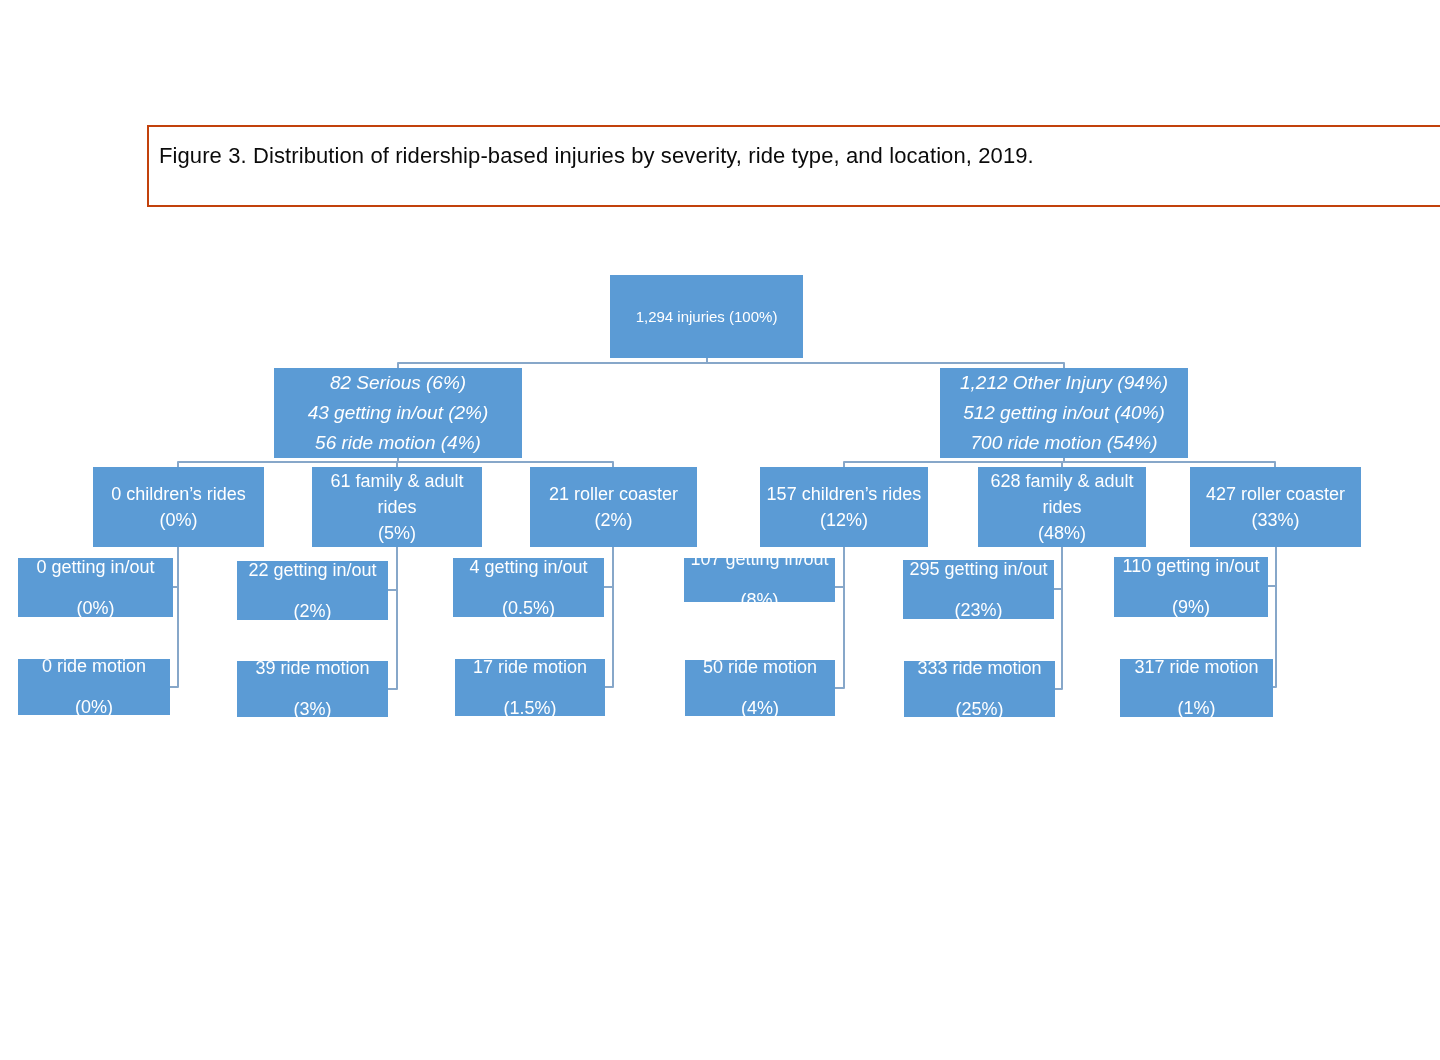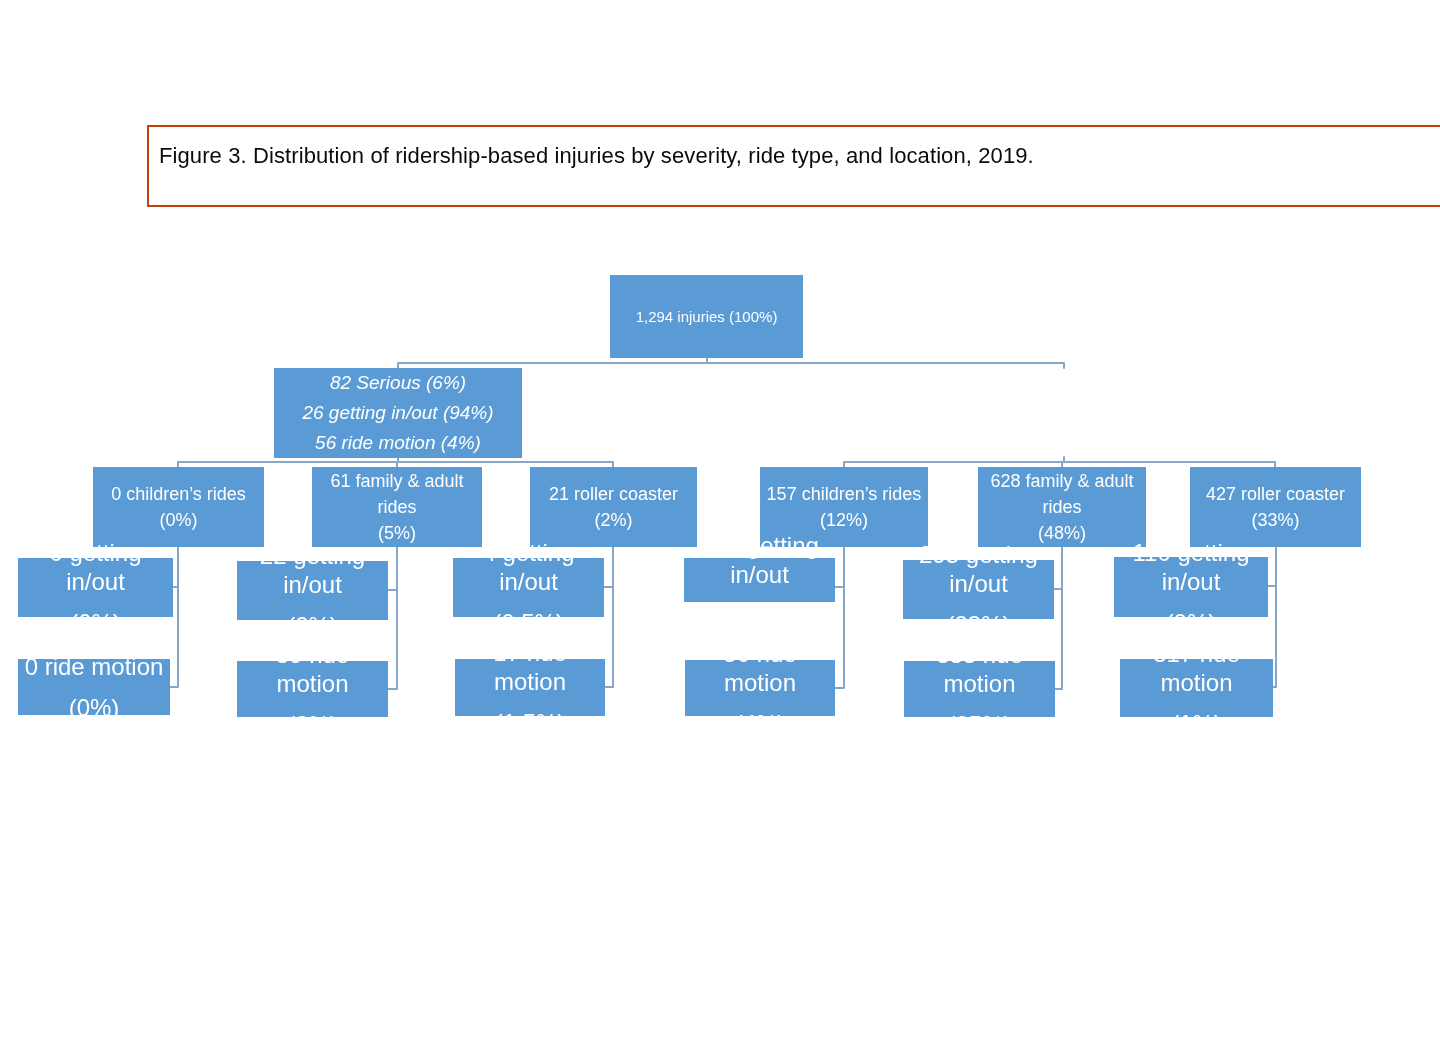--- a/index.html
+++ b/index.html
@@ -6,21 +6,21 @@
   .page{position:relative;width:1440px;height:1060px;background:#ffffff;overflow:hidden;
         font-family:"Liberation Sans", sans-serif;}
   .title-box{position:absolute;left:147px;top:125px;width:1306px;height:82px;box-sizing:border-box;
         border:2px solid #c2410c;background:#ffffff;color:#0b0b0b;font-size:22px;
         padding:16px 8px 0 10px;letter-spacing:0.1px;}
   .node{position:absolute;background:#5b9bd5;color:#ffffff;display:flex;flex-direction:column;
         align-items:center;justify-content:center;text-align:center;font-size:18px;line-height:26px;
         box-sizing:border-box;}
   .root{font-size:15px;}
   .lvl2{font-size:19px;line-height:30px;font-style:italic;}
-  .lvl4{font-size:24px;line-height:29px;gap:12px;}
+  .lvl4{font-size:18px;line-height:29px;gap:12px;}
   .connectors{position:absolute;left:0;top:0;width:1440px;height:1060px;pointer-events:none;}
 </style>
 </head>
 <body>
 
 <div class="page">
 
   <div class="title-box">
     <span>Figure 3. Distribution of ridership-based injuries by severity, ride type, and location, 2019.</span>
   </div>
@@ -36,22 +36,27 @@
     <path d="M1062,546 V689 H1055 M1062,589 H1054"></path>
     <path d="M1276,546 V687 H1273 M1276,586 H1268"></path>
   </svg>
 
   <div class="node root" style="left:610px;top:275px;width:193px;height:83px">
     <span>1,294 injuries (100%)</span>
   </div>
 
   <div class="node lvl2" style="left:274px;top:368px;width:248px;height:90px">
     <span>82 Serious (6%)</span>
-    <span>26 getting in/out (94%)</span>
+    <span>43 getting in/out (2%)</span>
     <span>56 ride motion (4%)</span>
+  </div>
+  <div class="node lvl2" style="left:940px;top:368px;width:248px;height:90px">
+    <span>1,212 Other Injury (94%)</span>
+    <span>512 getting in/out (40%)</span>
+    <span>700 ride motion (54%)</span>
   </div>
 
   <div class="node" style="left:93px;top:467px;width:171px;height:80px">
     <span>0 children’s rides</span>
     <span>(0%)</span>
   </div>
   <div class="node" style="left:312px;top:467px;width:170px;height:80px">
     <span>61 family &amp; adult</span>
     <span>rides</span>
     <span>(5%)</span>

